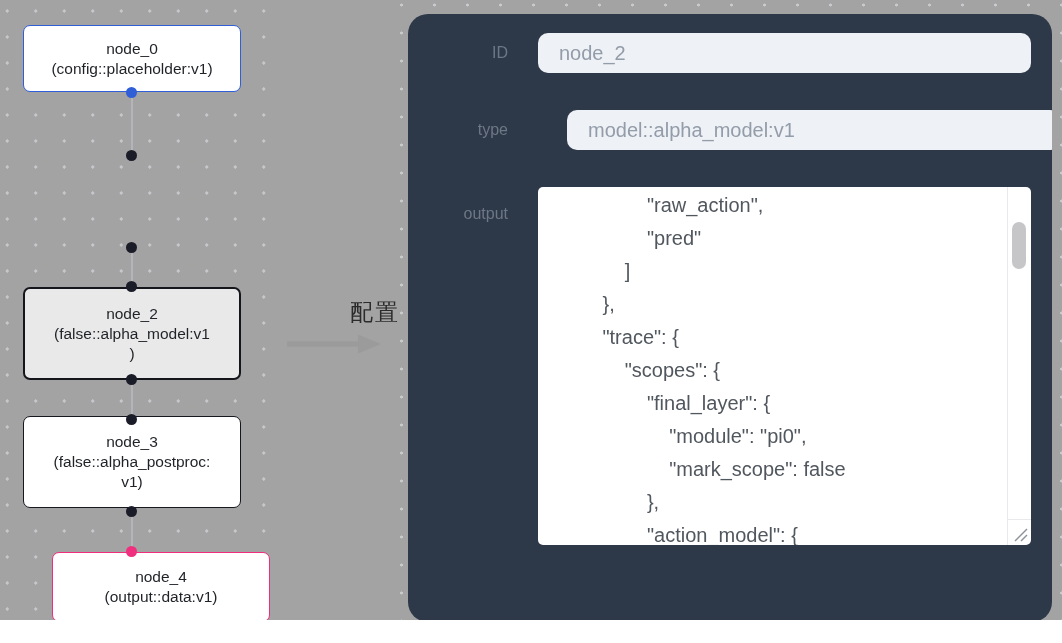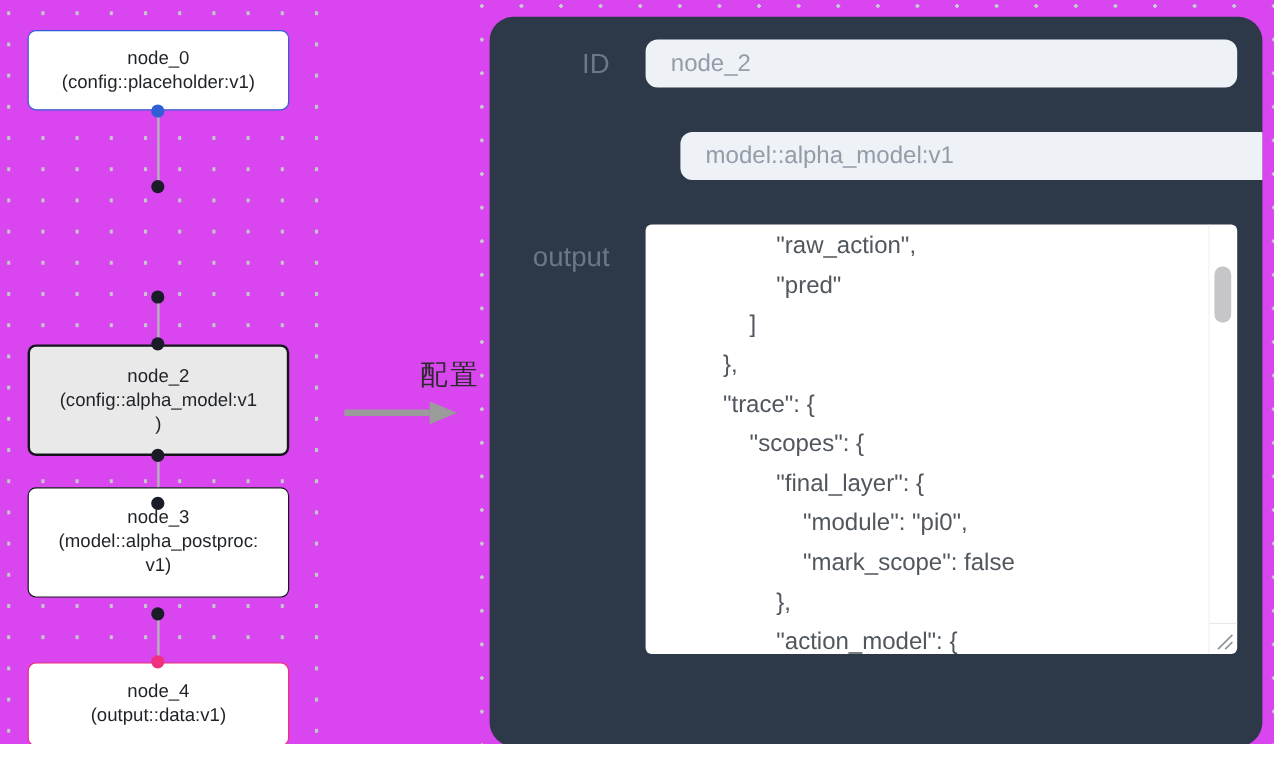--- a/index.html
+++ b/index.html
@@ -1,37 +1,37 @@
 <!DOCTYPE html>
 <html><head>
 <meta charset="utf-8">
 <style>
   html,body { margin:0; padding:0; background:#ffffff; }
   .stage {
     position:relative; width:1062px; height:620px; overflow:hidden;
-    background:#d946ef;
+    background:#a3a3a3;
     font-family:"Liberation Sans","DejaVu Sans",sans-serif;
     text-decoration:underline;
   }
 
   
   .canvas-left {
     position:absolute; left:0; top:0; width:268px; height:643px;
     background-image:radial-gradient(circle,#c5c7cb 1.5px,rgba(0,0,0,0) 1.7px);
     background-size:28.5px 26px; background-position:-7px -2px;
   }
   .edge { position:absolute; left:131px; width:2px; background:#b4b4ba; }
   .fnode {
     position:absolute; left:23px; width:218px; box-sizing:border-box;
     background:#ffffff; border:1.5px solid #16181f; border-radius:7px;
     display:flex; flex-direction:column; align-items:center; justify-content:center;
     text-align:center; color:#1f2227; font-size:15.5px; line-height:20px;
   }
   .fnode--input    { border-color:#2f5ed6; }
-  .fnode--output   { border-color:#ef2d7c; }
+  .fnode--output   { border-color:#ef2d7c;margin-left:29px; }
   .fnode--selected { background:#e9e9ea; border-color:#14161c; border-width:2px; }
   .fnode-sub { white-space:pre-line; }
   .handle {
     position:absolute; left:126px; width:11px; height:11px;
     border-radius:50%; background:#1a1c28;
   }
   .handle--blue { background:#2f5ed6; }
   .handle--pink { background:#f0307e; }
 
   
@@ -46,21 +46,21 @@
     position:absolute; left:400px; top:0; width:662px; height:643px;
     background-image:radial-gradient(circle,#c8cace 1.4px,rgba(0,0,0,0) 1.6px);
     background-size:33px 28px; background-position:18px -9px;
   }
   .panel {
     position:absolute; left:8px; top:14px; width:644px; height:608px;
     background:#2d3848; border-radius:20px; overflow:hidden;
   }
   .plabel {
     position:absolute; left:0; width:100px; text-align:right;
-    color:#6d7785; font-size:23px;
+    color:#6d7785; font-size:16px;
   }
   .plabel--id   { top:19px;  height:40px; line-height:40px; }
   .plabel--type { top:96px;  height:40px; line-height:40px; }
   .plabel--config { top:188px; line-height:24px; }
   .pinput {
     position:absolute; left:130px; width:493px; height:40px; box-sizing:border-box;
     background:#eef1f5; border:none; outline:none; border-radius:10px;
     color:#939ca9; font-size:20px; padding:0 12px 0 21px;
     font-family:"Liberation Sans","DejaVu Sans",sans-serif;
   }
@@ -111,27 +111,27 @@
     <div class="edge" style="top:512px;height:40px"></div>
 
     <div class="fnode fnode--input" style="top:25px;height:67px">
       <div class="fnode-title">node_0</div>
       <div class="fnode-sub">(config::placeholder:v1)</div>
     </div>
 
 
     <div class="fnode fnode--selected" style="top:287px;height:93px">
       <div class="fnode-title">node_2</div>
-      <div class="fnode-sub">(config::alpha_model:v1
+      <div class="fnode-sub">(false::alpha_model:v1
 )</div>
     </div>
 
-    <div class="fnode" style="top:406px;height:92px">
+    <div class="fnode" style="top:416px;height:92px">
       <div class="fnode-title">node_3</div>
-      <div class="fnode-sub">(model::alpha_postproc:
+      <div class="fnode-sub">(false::alpha_postproc:
 v1)</div>
     </div>
 
     <div class="fnode fnode--output" style="top:552px;height:70px">
       <div class="fnode-title">node_4</div>
       <div class="fnode-sub">(output::data:v1)</div>
     </div>
 
     <span class="handle handle--blue" style="top:87px"></span>
     <span class="handle" style="top:150px"></span>
@@ -150,20 +150,21 @@
       <polygon points="76,1.5 99,11 76,20.5" fill="#9b9b9b"></polygon>
     </svg>
   </div>
 
   <div class="canvas-right">
     <div class="panel">
 
       <label class="plabel plabel--id">ID</label>
       <input class="pinput pinput--id" type="text" readonly="" value="node_2" style="">
 
+      <label class="plabel plabel--type">type</label>
       <input class="pinput pinput--type" type="text" readonly="" value="model::alpha_model:v1" style="">
 
       <label class="plabel plabel--config">output</label>
       <div class="config-box">
         <pre class="config-pre">                "raw_action",
                 "pred"
             ]
         },
         "trace": {
             "scopes": {

